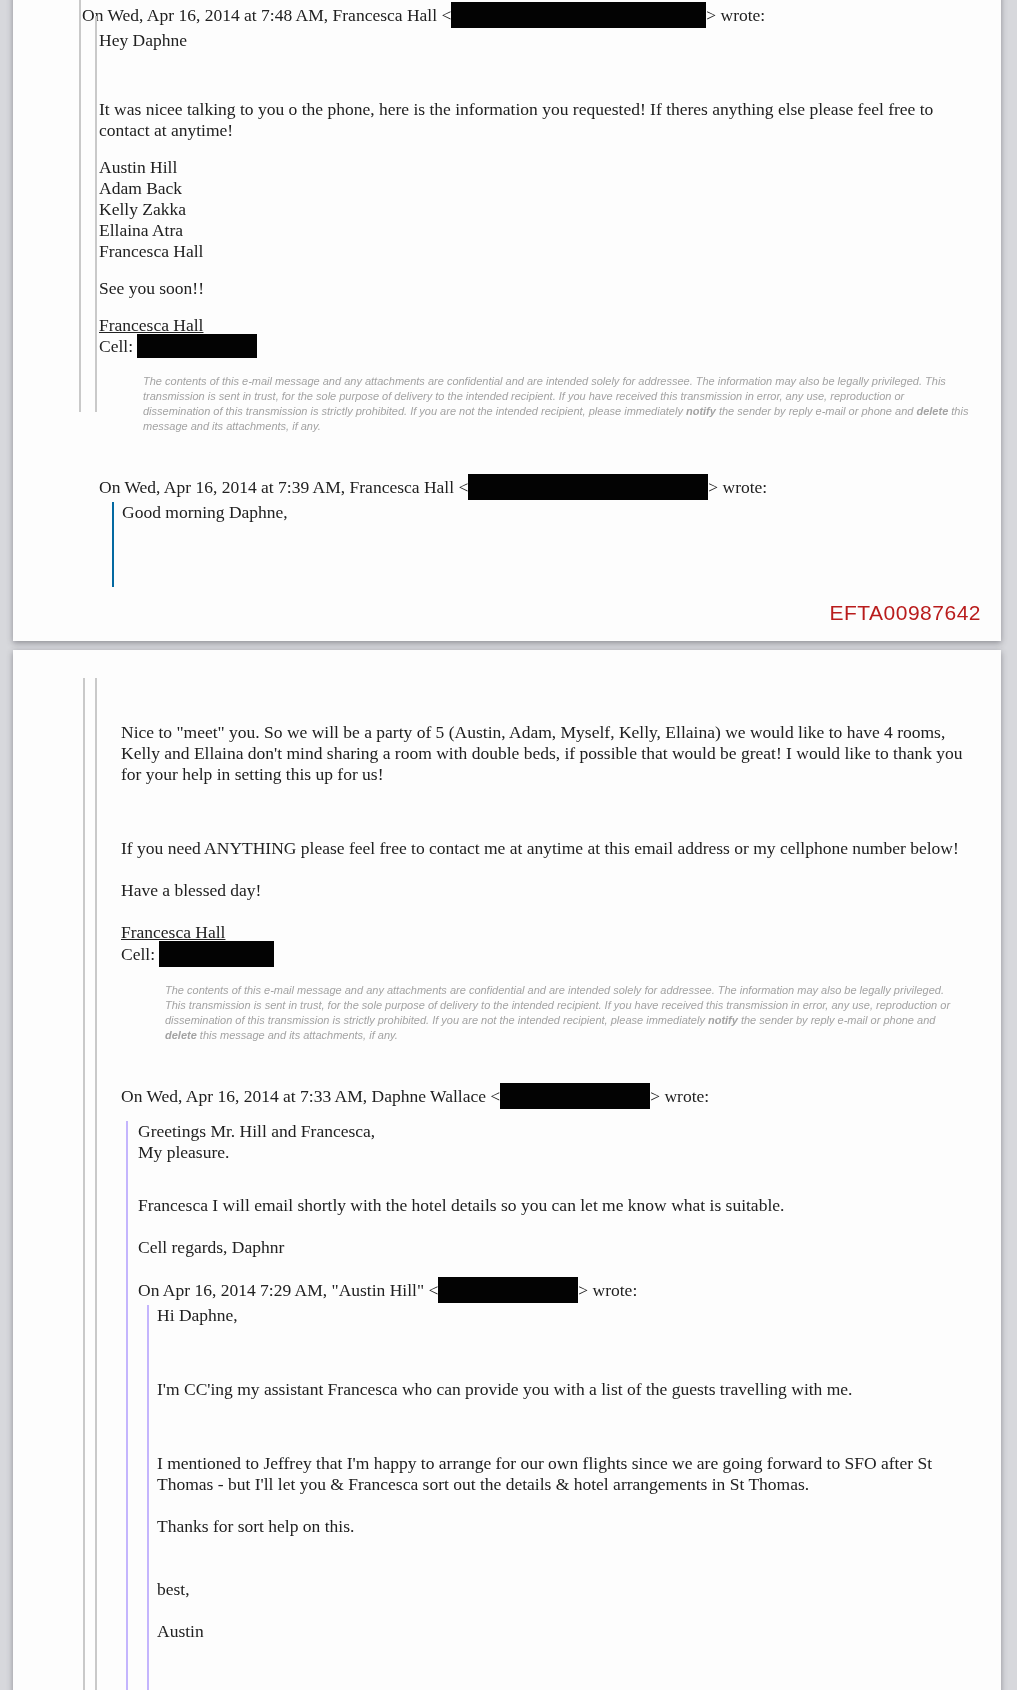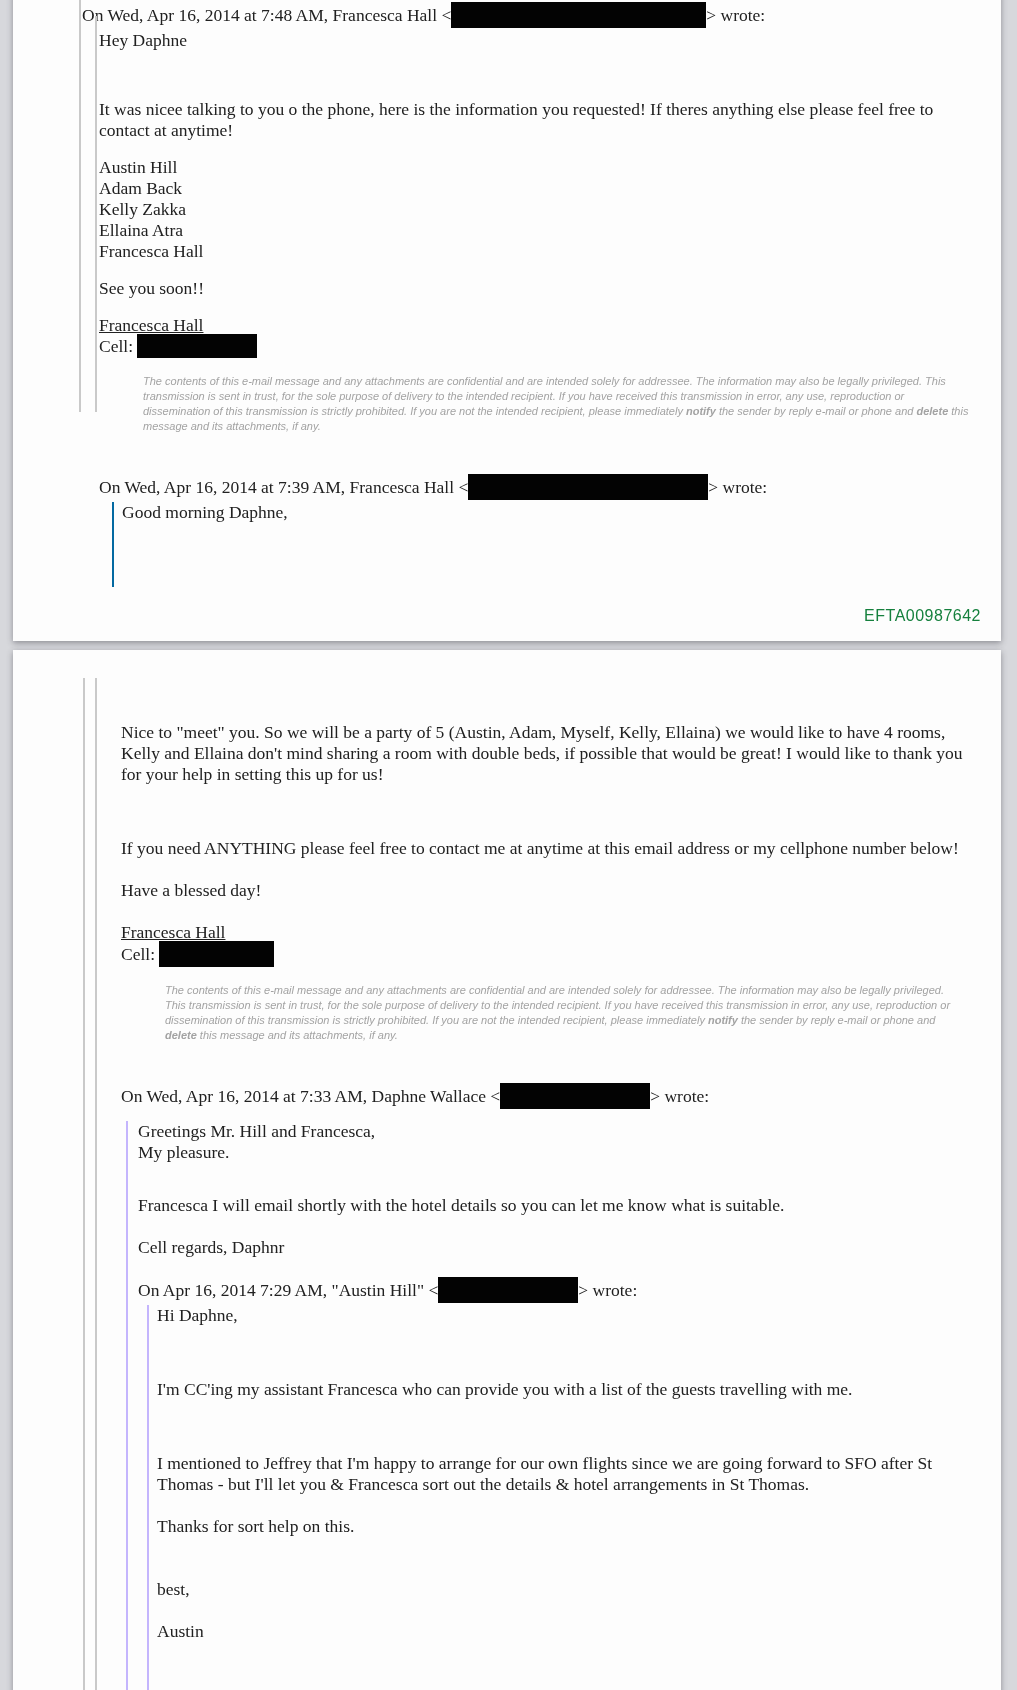--- a/index.html
+++ b/index.html
@@ -38,21 +38,21 @@
     font-family:"Liberation Sans", sans-serif;
     font-style:italic;font-size:11px;line-height:15px;color:#a3a3a3;
     margin-top:14px;
     margin-left:44px;
   }
   .fineprint b{font-weight:bold;}
   .sig-name{text-decoration:underline;}
   .bates{
     position:absolute;right:20px;bottom:16px;
     font-family:"Liberation Sans", sans-serif;
-    font-size:16px;color:#15803d;letter-spacing:0.5px;
+    font-size:21px;color:#b91c1c;letter-spacing:0.5px;
   }
   .sig-line{display:flex;align-items:center;font-family:"Liberation Sans", sans-serif;font-size:12.5px;white-space:nowrap;}
   .sig-line .fill{flex:1;height:27px;background:#030303;position:relative;top:-4px;}
   .link-purple{color:#5a50c8;text-decoration:underline;}
   .link-dark{color:#3a3a3a;text-decoration:underline;}
   .sig-sep{color:#3a3a3a;text-decoration:none;margin:0 3px;}
   .sig-block2{height:27px;background:#030303;width:782px;margin-left:-6px;margin-top:-2px;}
   .cut-bottom{overflow:hidden;height:18px;}
 </style>
 </head>

